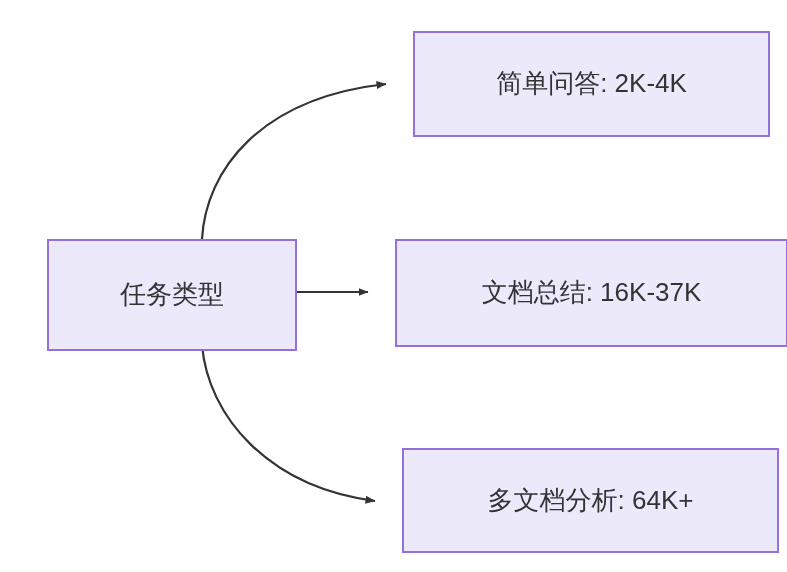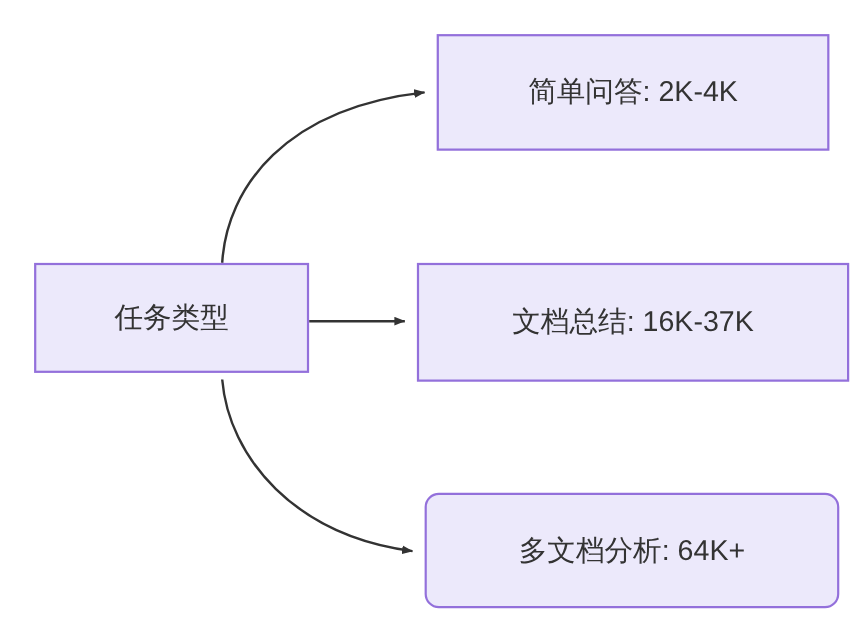--- a/index.html
+++ b/index.html
@@ -28,33 +28,34 @@
   .node {
     position: absolute;
     box-sizing: border-box;
     background: #ece9fb;
     border: 2px solid #9370db;
     border-radius: 0px;
     display: flex;
     align-items: center;
     justify-content: center;
     text-align: center;
+    margin-left: 16px;
   }
   .node-label {
     color: #333333;
     font-size: 26px;
     line-height: 1.2;
     letter-spacing: 0px;
     white-space: nowrap;
   }
   
-  #node-root   { left: 31px;  top: 239px; width: 250px; height: 100px; }
+  #node-root   { left: 31px;  top: 239px; width: 250px; height: 112px; }
   #node-simple { left: 397px; top: 31px;  width: 357px; height: 106px; }
   #node-doc    { left: 379px; top: 239px; width: 393px; height: 108px; }
-  #node-multi  { left: 386px; top: 448px; width: 377px; height: 105px; border-radius: 13px; }
+  #node-multi  { left: 386px; top: 448px; width: 377px; height: 105px; }
 </style>
 </head>
 <body>
 
 <div id="canvas">
 
   <svg id="edge-layer" viewBox="0 0 787 572" width="787" height="572" xmlns="http://www.w3.org/2000/svg">
     <defs>
       <marker id="arrowhead" markerWidth="10" markerHeight="8" refX="9.5" refY="4" orient="auto" markerUnits="userSpaceOnUse">
         <path d="M 0 0 L 10 4 L 0 8 z" fill="#333333"></path>

